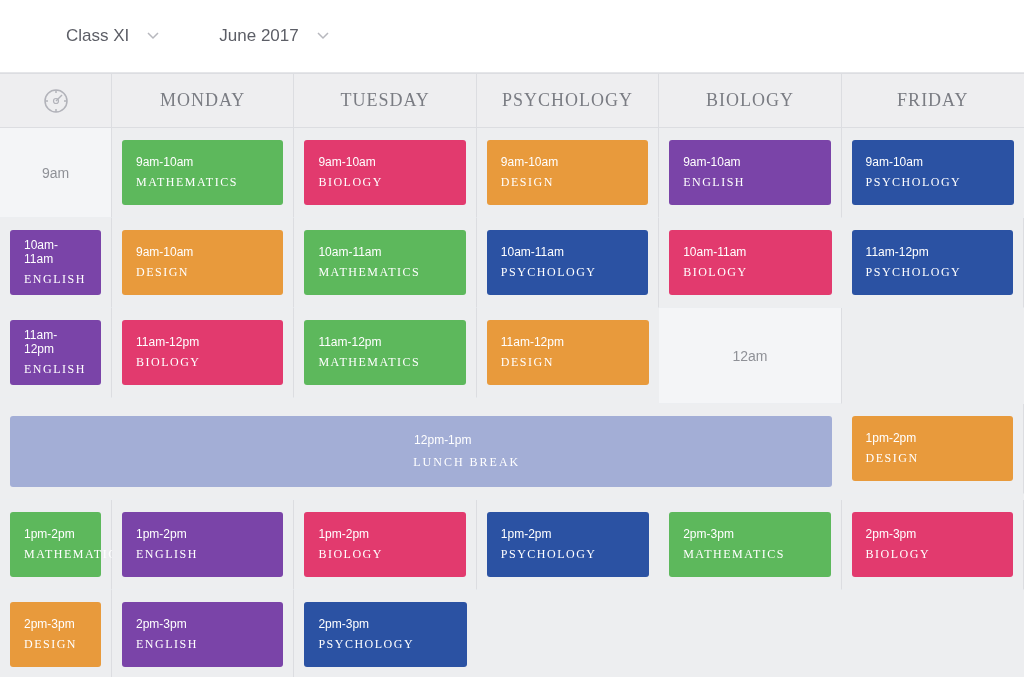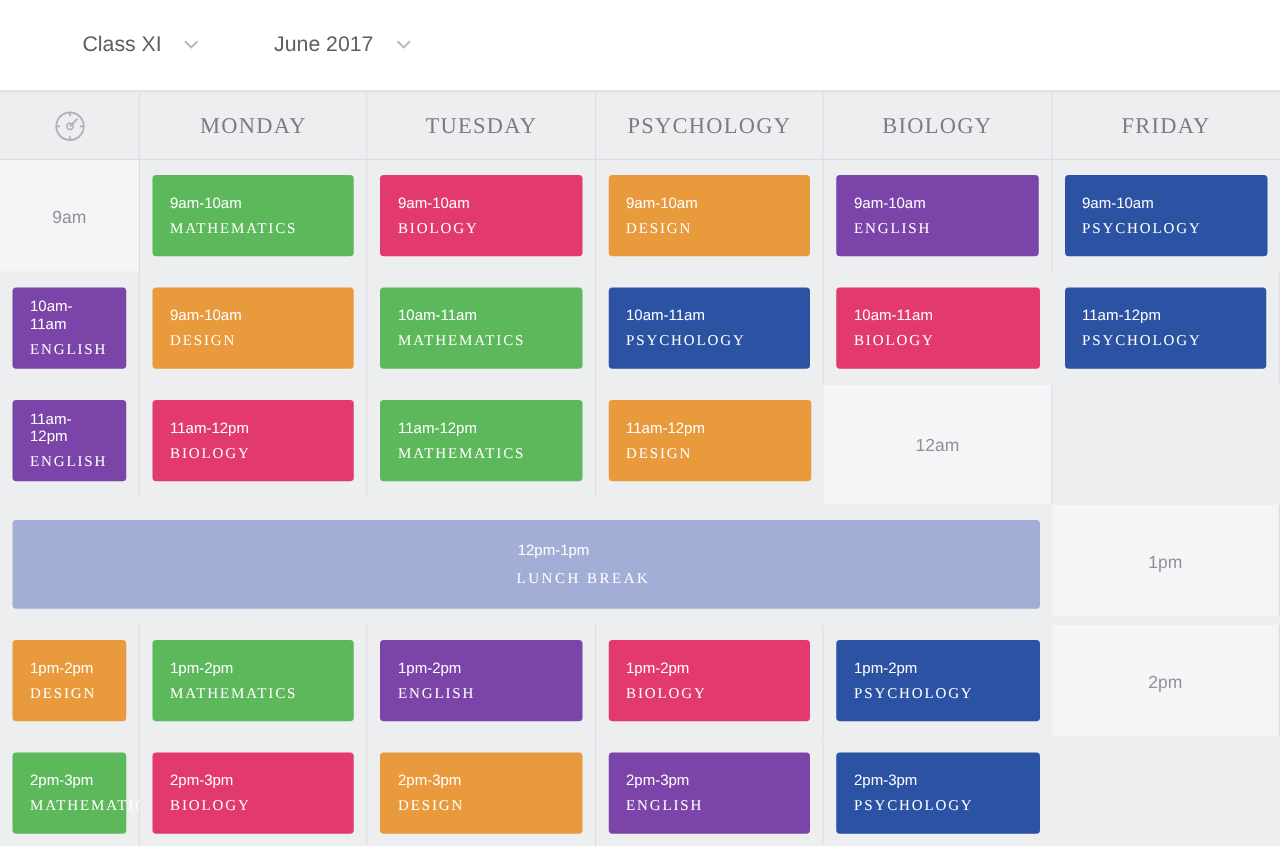--- a/index.html
+++ b/index.html
@@ -251,52 +251,50 @@
         <div class="slot-subject">DESIGN</div>
       </div>
     </div>
     <div class="time-cell" style="height: 96px;">12am</div>
     <div class="slot-cell" style="grid-column: span 5; height: 96px; border-right: none;">
       <div class="lunch-card c-lavender">
         <div class="lunch-time">12pm-1pm</div>
         <div class="lunch-label">LUNCH BREAK</div>
       </div>
     </div>
-    <div class="time-cell">1pm</div>
-    <div class="slot-cell">
-      <div class="slot-card c-orange">
-        <div class="slot-time">1pm-2pm</div>
-        <div class="slot-subject">DESIGN</div>
-      </div>
-    </div>
-    <div class="slot-cell">
-      <div class="slot-card c-green">
-        <div class="slot-time">1pm-2pm</div>
-        <div class="slot-subject">MATHEMATICS</div>
-      </div>
-    </div>
-    <div class="slot-cell">
-      <div class="slot-card c-purple">
-        <div class="slot-time">1pm-2pm</div>
-        <div class="slot-subject">ENGLISH</div>
-      </div>
-    </div>
-    <div class="slot-cell">
-      <div class="slot-card c-pink">
-        <div class="slot-time">1pm-2pm</div>
-        <div class="slot-subject">BIOLOGY</div>
-      </div>
-    </div>
-    <div class="slot-cell" style="border-right: none;">
-      <div class="slot-card c-blue">
-        <div class="slot-time">1pm-2pm</div>
-        <div class="slot-subject">PSYCHOLOGY</div>
-      </div>
-    </div>
-    <div class="time-cell">2pm</div>
+    <div class="slot-cell">
+      <div class="slot-card c-orange">
+        <div class="slot-time">1pm-2pm</div>
+        <div class="slot-subject">DESIGN</div>
+      </div>
+    </div>
+    <div class="slot-cell">
+      <div class="slot-card c-green">
+        <div class="slot-time">1pm-2pm</div>
+        <div class="slot-subject">MATHEMATICS</div>
+      </div>
+    </div>
+    <div class="slot-cell">
+      <div class="slot-card c-purple">
+        <div class="slot-time">1pm-2pm</div>
+        <div class="slot-subject">ENGLISH</div>
+      </div>
+    </div>
+    <div class="slot-cell">
+      <div class="slot-card c-pink">
+        <div class="slot-time">1pm-2pm</div>
+        <div class="slot-subject">BIOLOGY</div>
+      </div>
+    </div>
+    <div class="slot-cell" style="border-right: none;">
+      <div class="slot-card c-blue">
+        <div class="slot-time">1pm-2pm</div>
+        <div class="slot-subject">PSYCHOLOGY</div>
+      </div>
+    </div>
     <div class="slot-cell">
       <div class="slot-card c-green">
         <div class="slot-time">2pm-3pm</div>
         <div class="slot-subject">MATHEMATICS</div>
       </div>
     </div>
     <div class="slot-cell">
       <div class="slot-card c-pink">
         <div class="slot-time">2pm-3pm</div>
         <div class="slot-subject">BIOLOGY</div>

